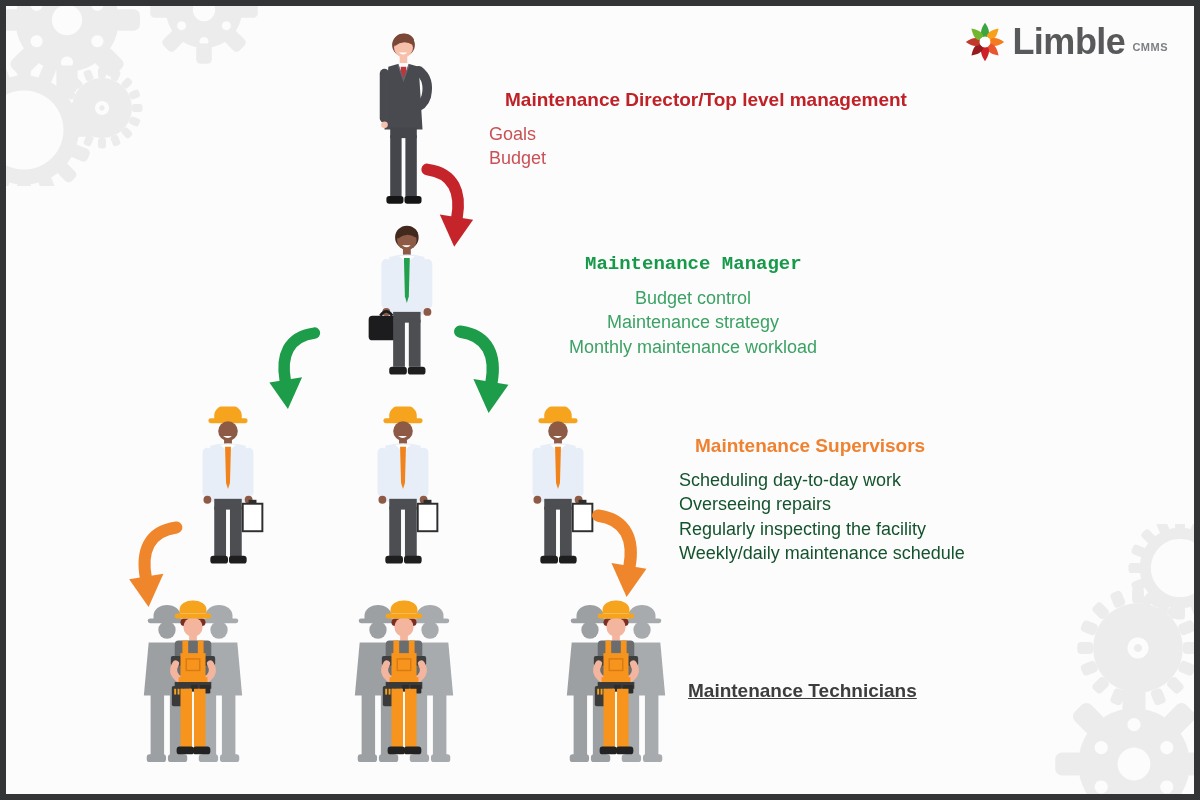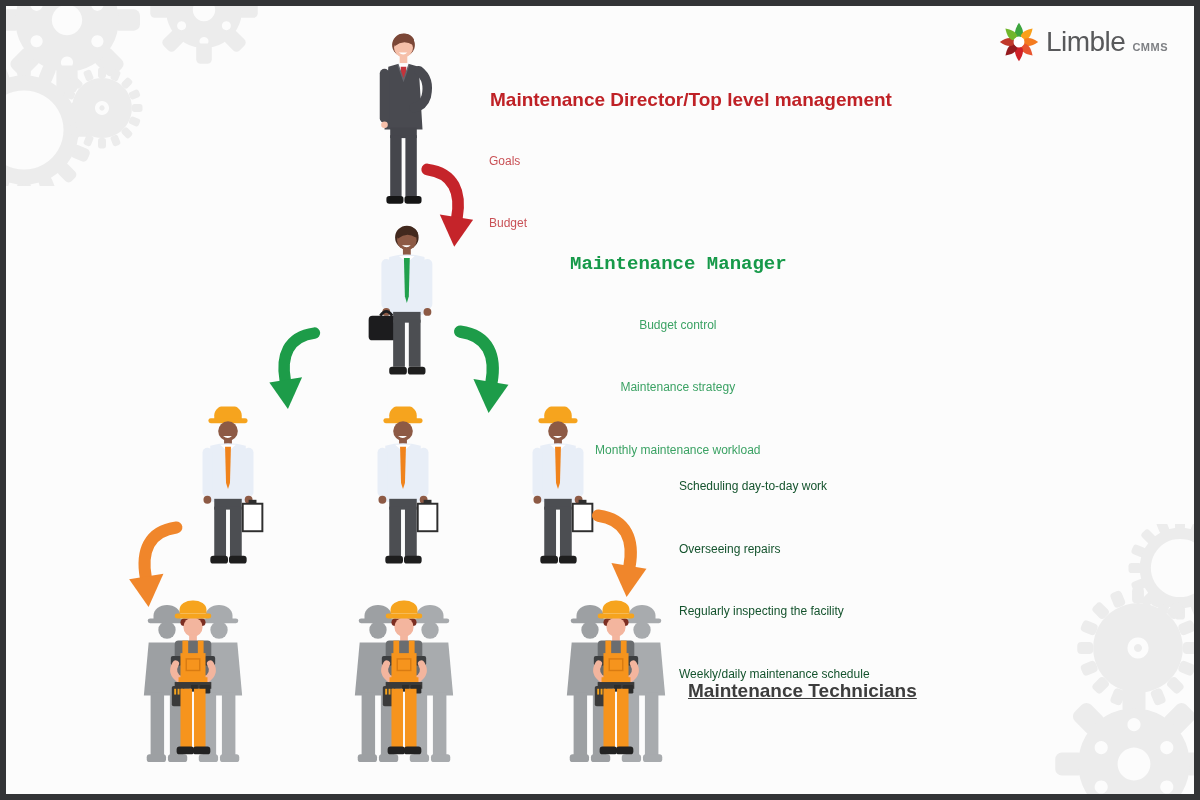--- a/index.html
+++ b/index.html
@@ -6,25 +6,25 @@
   body{font-family:"Liberation Sans","DejaVu Sans",sans-serif;}
   .frame{
     position:relative; width:1200px; height:800px; box-sizing:border-box;
     border:6px solid #333436; background:#fcfcfc; overflow:hidden;
   }
   .abs{position:absolute;}
   
   .bg-gears{color:#ececec;}
   
   .logo{right:26px; top:16px; display:flex; align-items:center; gap:7px;}
-  .logo-text{font-size:28px; font-weight:normal; color:#58595b; letter-spacing:-0.5px; line-height:1;}
+  .logo-text{font-size:36px; font-weight:bold; color:#58595b; letter-spacing:-0.5px; line-height:1;}
   .logo-suffix{font-size:11px; color:#7d7f83; letter-spacing:0.5px; align-self:flex-end; margin-bottom:9px; font-weight:600;}
   
-  .info h2{margin:0 0 11px 1px; font-size:19px; font-weight:bold; line-height:1.1;}
-  .info .item{font-size:12px; line-height:24.5px;margin-top:38px;}
+  .info h2{margin:0 0 11px 16px; font-size:19px; font-weight:bold; line-height:1.1;}
+  .info .item{font-size:18px; line-height:24.5px;}
   .dir h2{color:#bf2126;} .dir .item{color:#c95156;}
   .mgr h2{color:#169949;font-family:Liberation Mono, monospace;} .mgr .item{color:#3ba264;text-align:center;}
   .sup h2{color:#ef8231;} .sup .item{color:#14532d;}
   .tech-label{font-size:19px; font-weight:bold; color:#3d3d3d;text-decoration:underline;}
   
   .arrow-red{color:#c5242a;}
   .arrow-green{color:#1d9c49;}
   .arrow-orange{color:#f0862b;}
   .mirror{transform:scaleX(-1);}
 </style>
@@ -287,20 +287,21 @@
   </div>
 
   <div class="abs info mgr" style="left:563px;top:248px">
     <h2>Maintenance Manager</h2>
     <div class="item">Budget control</div>
     <div class="item">Maintenance strategy</div>
     <div class="item">Monthly maintenance workload</div>
   </div>
 
   <div class="abs info sup" style="left:673px;top:430px">
+    <h2>Maintenance Supervisors</h2>
     <div class="item">Scheduling day-to-day work</div>
     <div class="item">Overseeing repairs</div>
     <div class="item">Regularly inspecting the facility</div>
     <div class="item">Weekly/daily maintenance schedule</div>
   </div>
 
   <div class="abs tech-label" style="left:682px;top:674px">Maintenance Technicians</div>
 
 </div>
 

